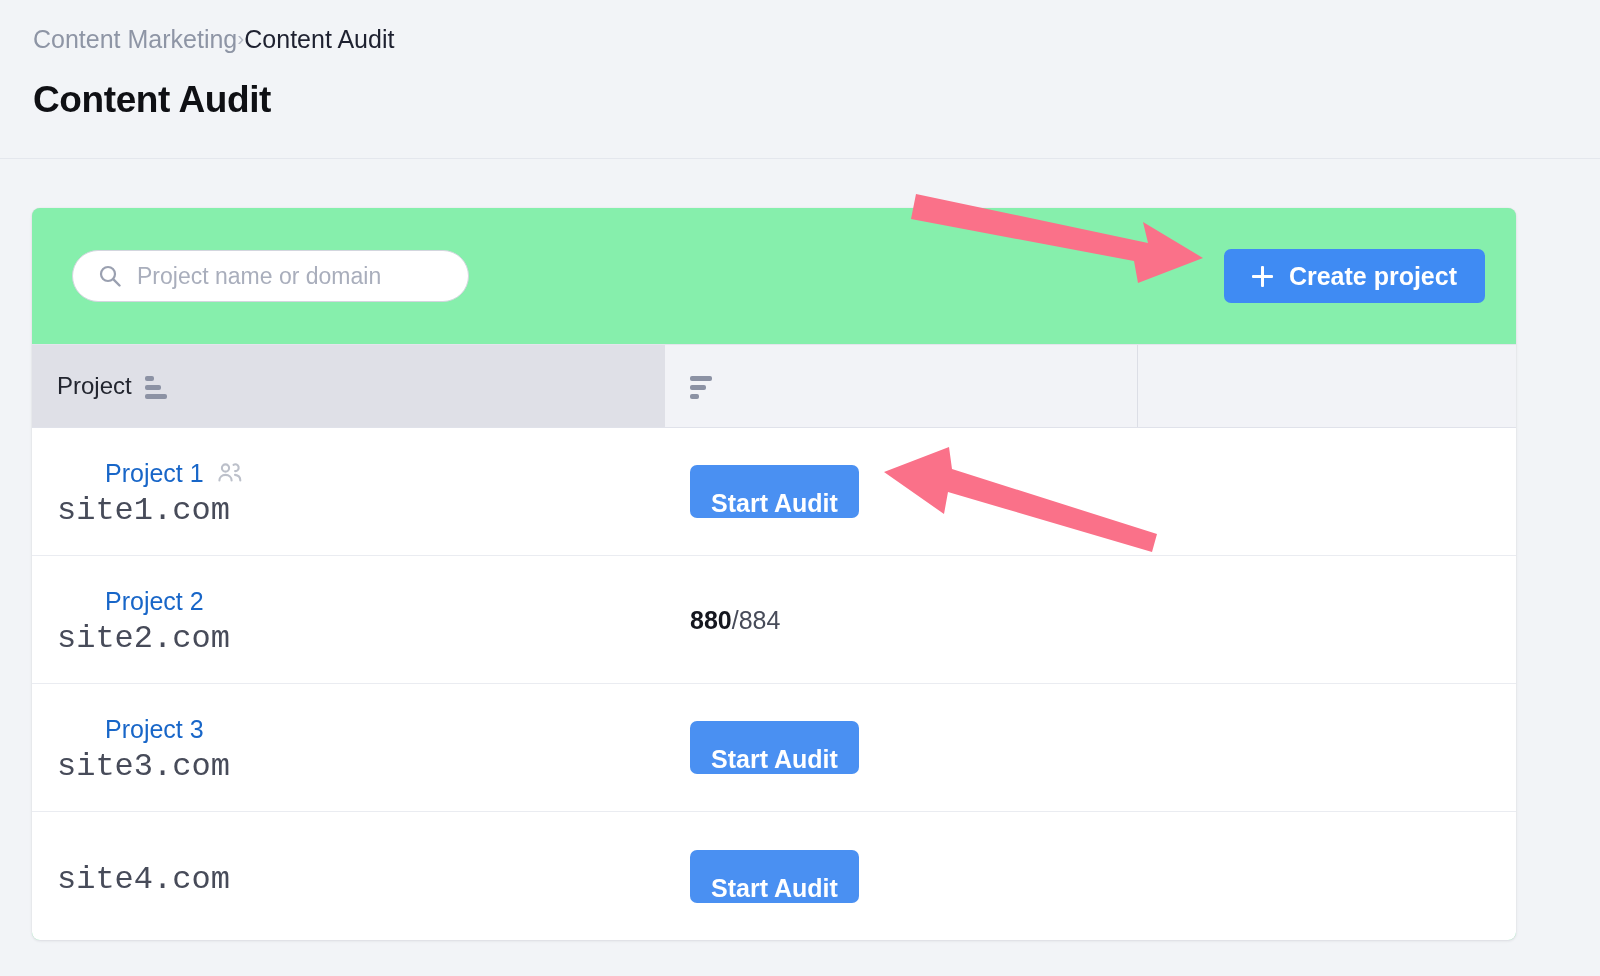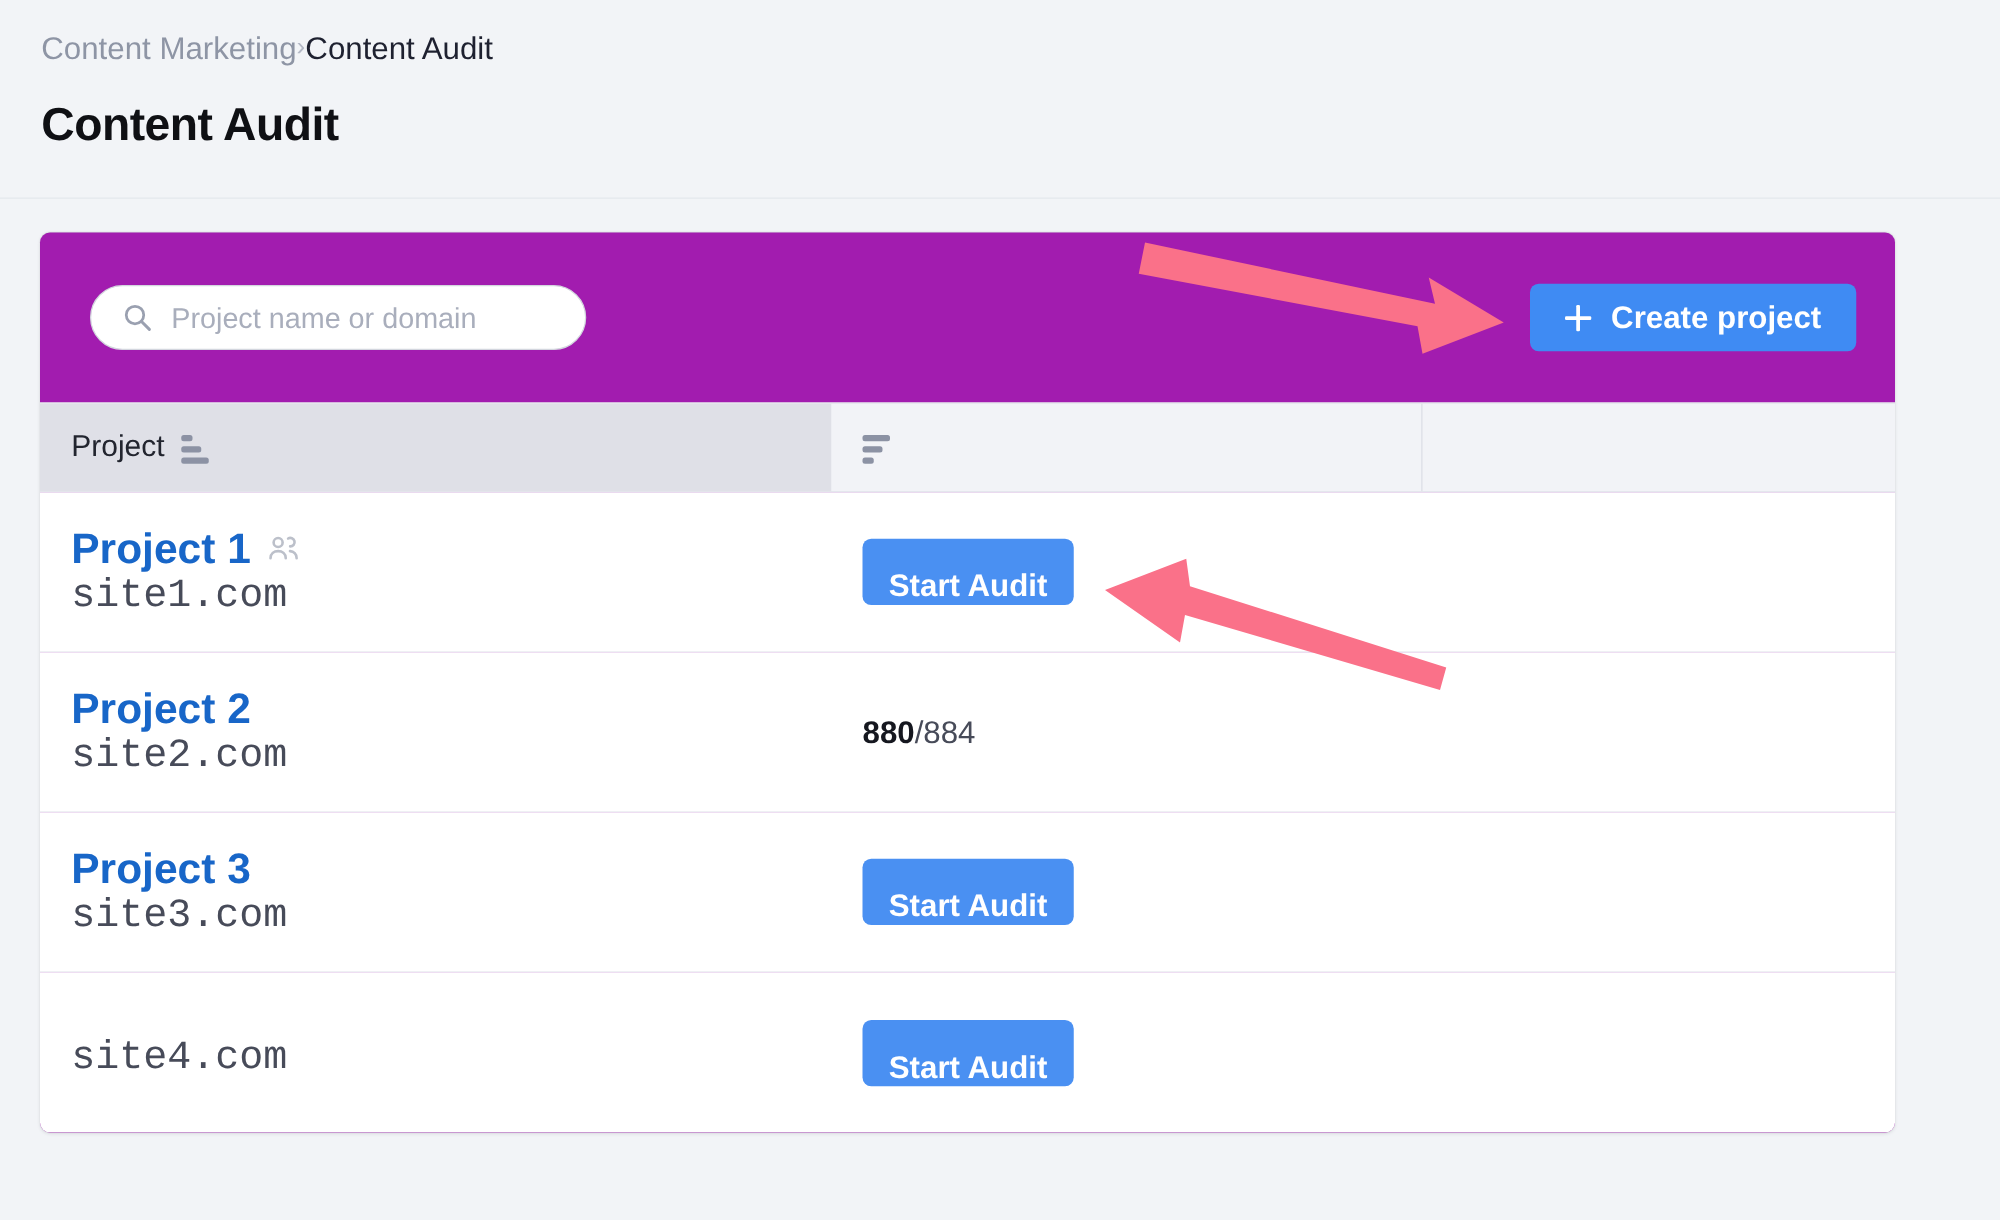--- a/index.html
+++ b/index.html
@@ -53,23 +53,23 @@
     line-height: 46px;
     font-weight: bold;
     color: #0f1014;
     letter-spacing: -0.4px;
   }
 
   
   .card {
     position: absolute;
     left: 32px;
-    top: 186px;
+    top: 208px;
     width: 1484px;
-    background: #a21caf;
+    background: #86efac;
     border-radius: 8px;
     box-shadow: 0 1px 3px rgba(30, 33, 48, 0.10), 0 0 1px rgba(30,33,48,0.12);
     overflow: hidden;
   }
 
   .card-toolbar {
     height: 136px;
     display: flex;
     align-items: center;
     padding: 0 31px 0 40px;
@@ -137,21 +137,21 @@
     border-radius: 1px;
   }
   .plus-icon::before { left: 9px; top: 0; width: 3px; height: 21px; }
   .plus-icon::after  { top: 9px; left: 0; height: 3px; width: 21px; }
 
   
   .table { width: 100%; }
 
   .thead {
     display: flex;
-    height: 72px;
+    height: 84px;
     background: #f2f3f7;
     border-top: 1px solid #e4e5ec;
     border-bottom: 1px solid #e0e2ea;
   }
   .th {
     display: flex;
     align-items: center;
     gap: 13px;
     font-size: 24px;
     color: #22252f;
@@ -203,26 +203,27 @@
     align-items: center;
   }
   .td-actions { flex: 1; }
 
   .project-name-row {
     display: flex;
     align-items: center;
     gap: 12px;
   }
   .project-name {
-    font-size: 34px;
-    font-weight: bold;
+    font-size: 25px;
+    font-weight: normal;
     color: #1866c8;
     text-decoration: none;
     cursor: pointer;
     line-height: 32px;
+    margin-left: 48px;
   }
   .project-domain {
     margin-top: 7px;
     font-size: 32px;
     color: #474b59;
     line-height: 30px;
     font-family: Liberation Mono, monospace;
   }
   .shared-icon { width: 28px; height: 28px; display: block; }
 

